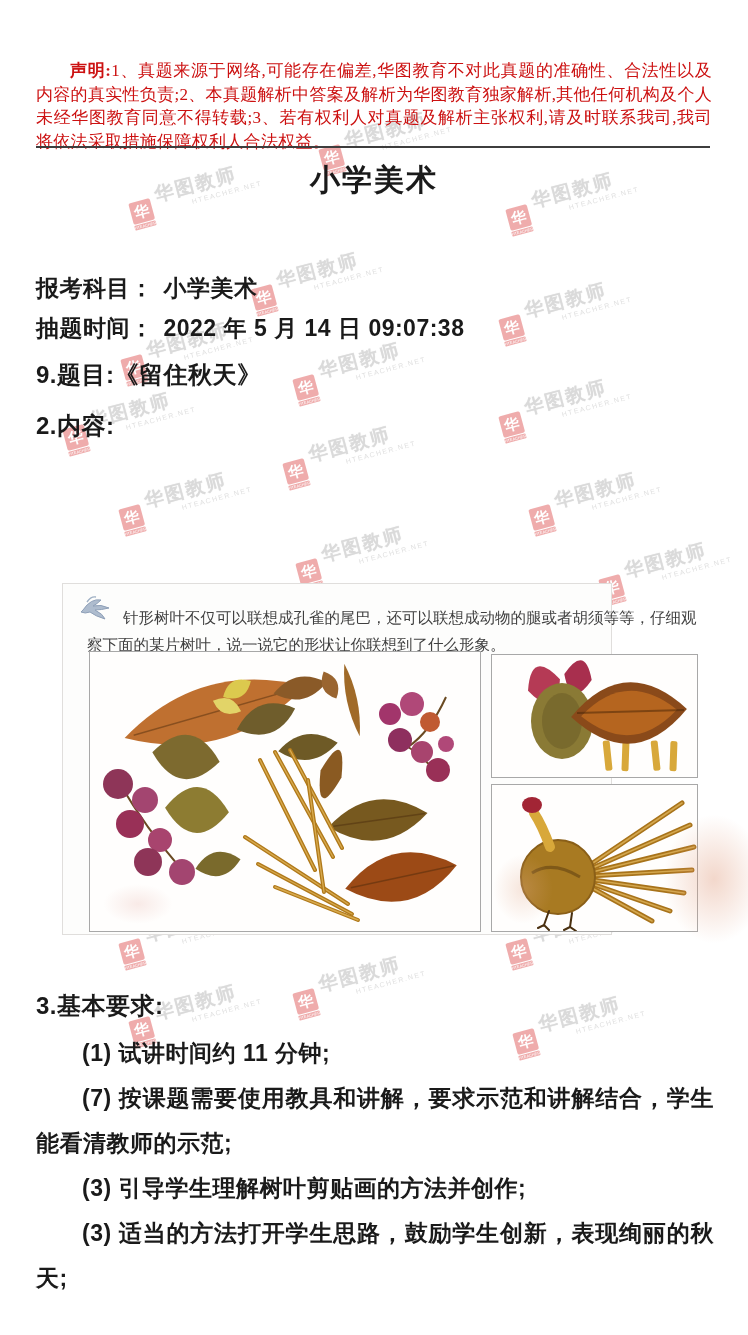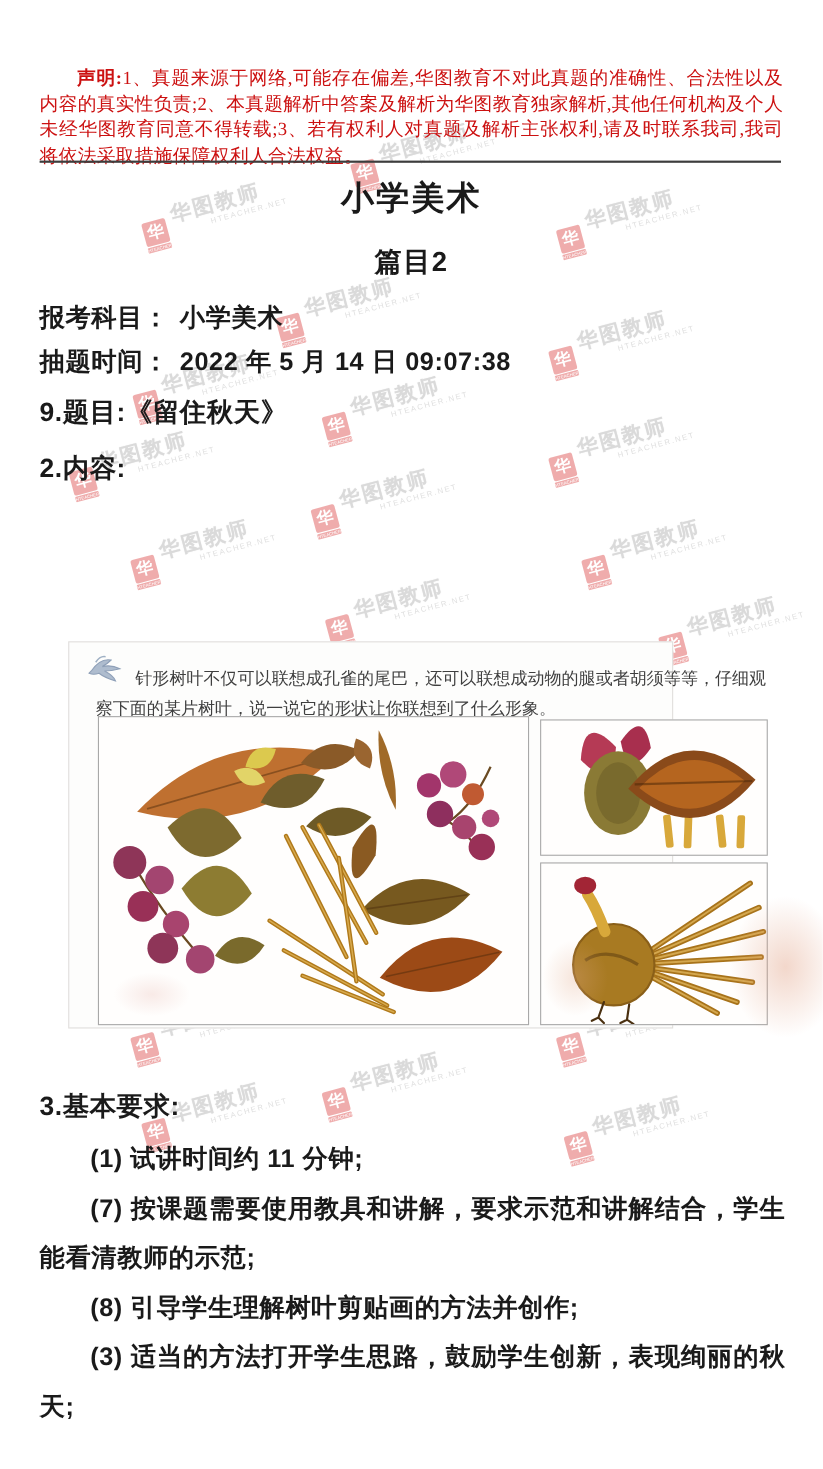--- a/index.html
+++ b/index.html
@@ -253,21 +253,20 @@
     </div>
   </div>
 
 <div class="layer">
 
   <p class="abs disclaimer"><b>声明:</b><span>1、真题来源于网络,可能存在偏差,华图教育不对此真题的准确性、合法性以及内容的真实性负责;2、本真题解析中答案及解析为华图教育独家解析,其他任何机构及个人未经华图教育同意不得转载;3、若有权利人对真题及解析主张权利,请及时联系我司,我司将依法采取措施保障权利人合法权益。</span></p>
 
   <div class="abs rule"></div>
 
   <div class="abs doc-title">小学美术</div>
-  <div class="abs doc-subtitle">篇目2</div>
 
   <div class="abs meta" style="top:273px"><span>报考科目：</span><span class="val">小学美术</span></div>
   <div class="abs meta" style="top:313px"><span>抽题时间：</span><span class="val">2022 年 5 月 14 日 09:07:38</span></div>
 
   <div class="abs h-sec" style="top:359px">9.题目:《留住秋天》</div>
   <div class="abs h-sec" style="top:410px">2.内容:</div>
 
   <div class="abs figure">
     <svg class="bird" viewBox="0 0 40 32">
       <path d="M6 20 Q14 8 24 10 Q20 14 16 16 Q24 14 32 18 Q24 20 18 20 Q26 24 28 29 Q18 26 13 22 Q8 24 4 22 Z" fill="#aebcce" stroke="#8fa0b8" stroke-width="1"></path>
@@ -365,16 +364,16 @@
     </div>
     <div class="stain1"></div>
     <div class="stain2"></div>
     <div class="stain3"></div>
   </div>
 
   <div class="abs h-sec" style="top:990px">3.基本要求:</div>
   <div class="abs para req" style="top:1031px" id="req-list">
       <p>(1) 试讲时间约 11 分钟;</p>
       <p>(7) 按课题需要使用教具和讲解，要求示范和讲解结合，学生能看清教师的示范;</p>
-      <p>(8) 引导学生理解树叶剪贴画的方法并创作;</p>
+      <p>(3) 引导学生理解树叶剪贴画的方法并创作;</p>
       <p>(3) 适当的方法打开学生思路，鼓励学生创新，表现绚丽的秋天;</p>
     </div>
 </div>
 
 </body></html>

